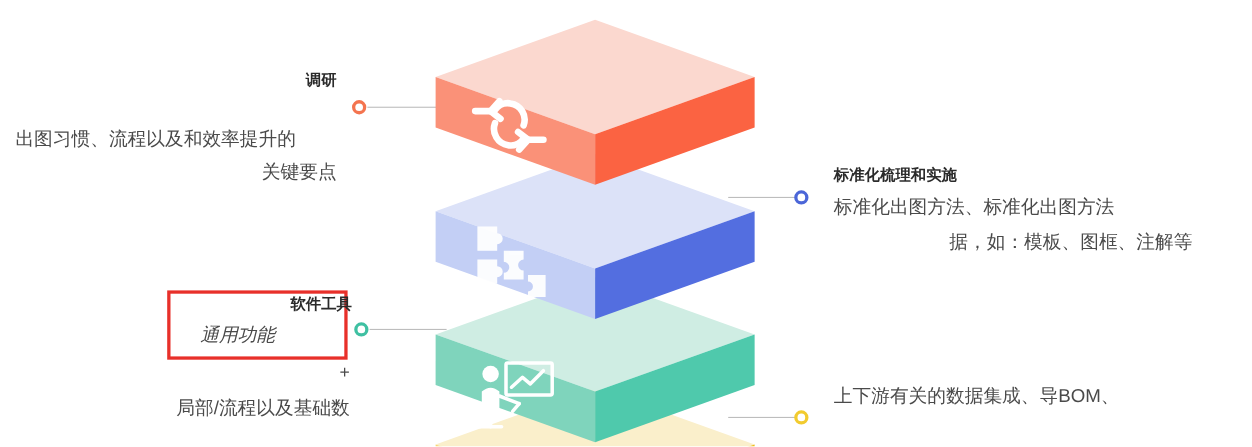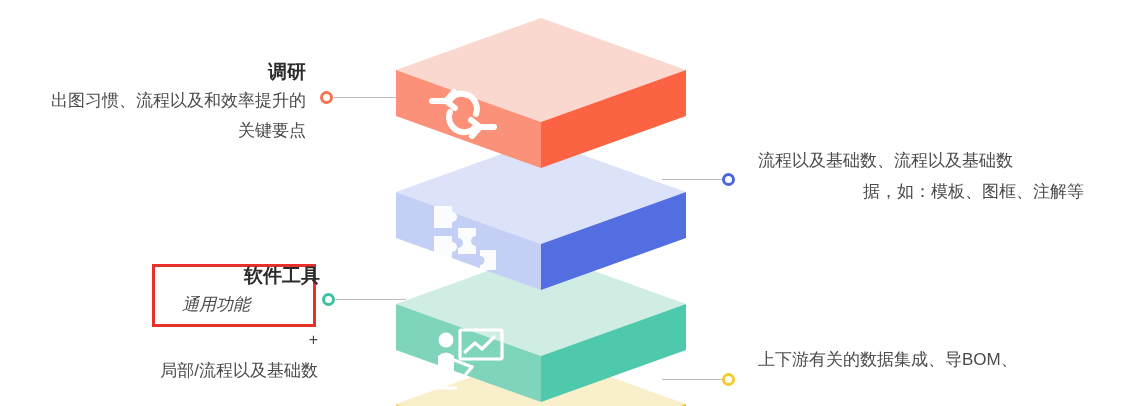--- a/index.html
+++ b/index.html
@@ -19,21 +19,21 @@
     overflow: hidden;
     background: #ffffff;
   }
 
   
   .label-block {
     position: absolute;
   }
   .label-title {
     font-weight: bold;
-    font-size: 19px;
+    font-size: 14px;
     line-height: 28px;
     color: #2b2b2b;
     white-space: nowrap;
   }
   .label-desc {
     font-size: 17px;
     line-height: 30px;
     color: #4a4a4a;
   }
 
@@ -233,26 +233,27 @@
         <polyline points="22,2 14,11 23,18" fill="none"></polyline>
         <polyline points="40,46 48,37 39,30" fill="none"></polyline>
         <line x1="0" y1="11" x2="16" y2="11"></line>
         <line x1="46" y1="37" x2="62" y2="37"></line>
       </g>
     </svg>
   </div>
 
   <div class="label-block lbl-right" id="label-1">
     <div class="label-title" style="text-align:right;">调研</div>
-    <div class="label-desc" style="text-align:right;">出图习惯、流程以及和效率提升的</div>
+    <div class="label-desc" style="text-align:left;margin-top:26px;">出图习惯、流程以及和效率提升的</div>
     <div class="label-desc" style="">关键要点</div>
   </div>
 
   <div class="label-block lbl-left" id="label-2">
-    <div class="label-desc">流程以及基础数、流程以及基础数</div>
+    <div class="label-title">标准化梳理和实施</div>
+    <div class="label-desc">标准化出图方法、标准化出图方法</div>
     <div class="label-desc desc-line-2">据，如：模板、图框、注解等</div>
   </div>
 
   <div class="redbox"></div>
   <div class="label-block" id="label-3">
     <div class="label-title">软件工具</div>
     <div class="label-desc">通用功能</div>
   </div>
   <div class="plus-row">+</div>
   <div class="tail-row">局部/流程以及基础数</div>

